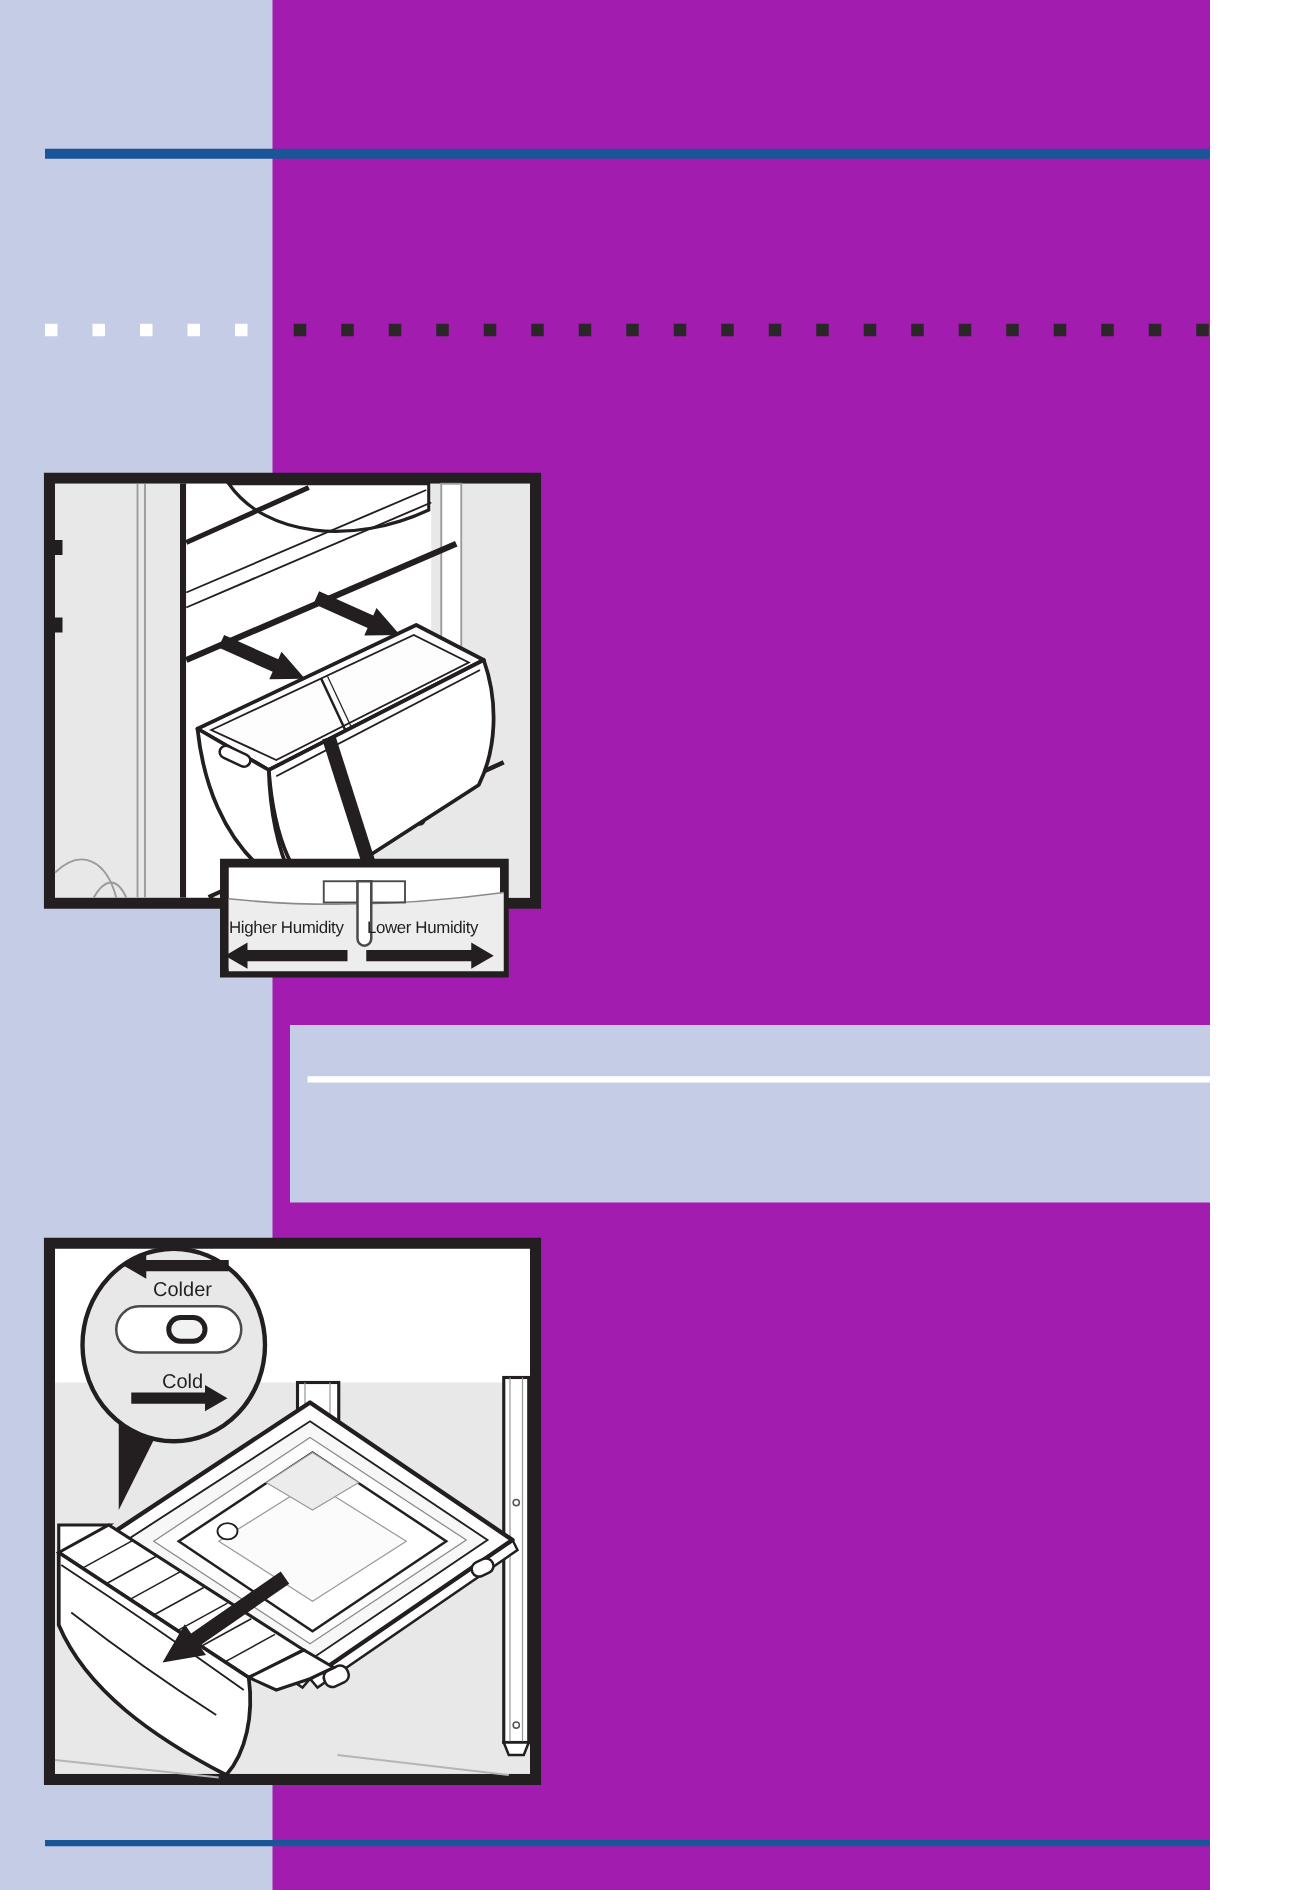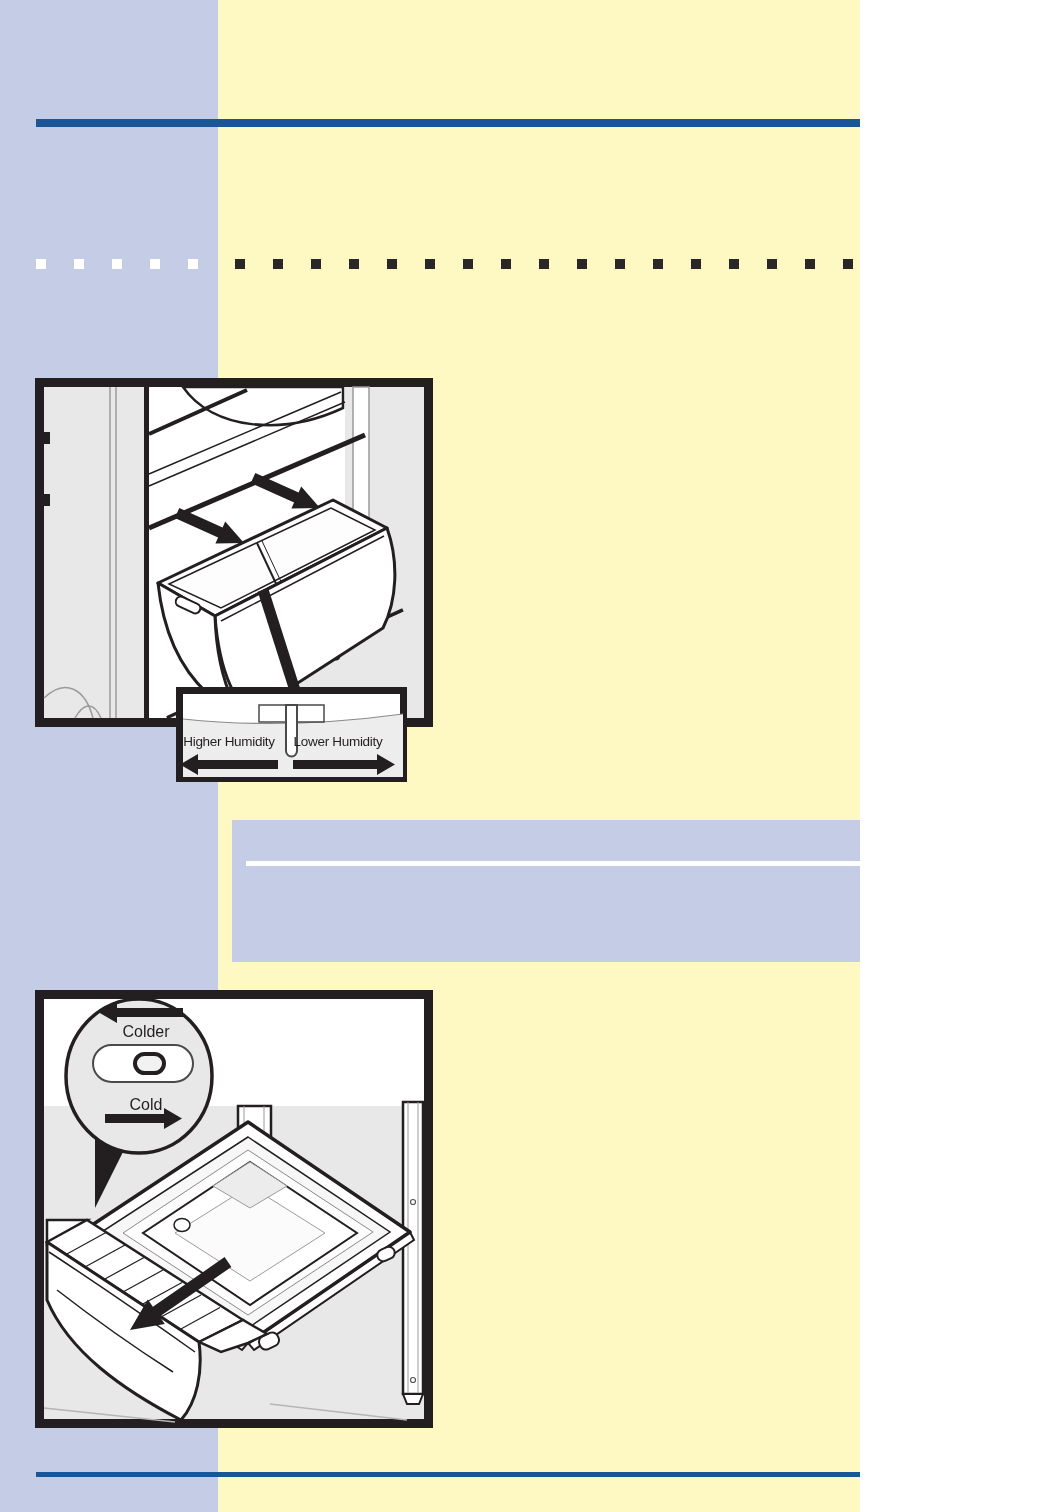--- a/index.html
+++ b/index.html
@@ -1,16 +1,16 @@
 <!DOCTYPE html>
 <html><head>
 <meta charset="utf-8">
 <style>
   html,body{margin:0;padding:0;background:#ffffff;}
-  #page{position:relative;width:860px;height:1512px;background:#fef9c3;overflow:hidden;
+  #page{position:relative;width:968px;height:1512px;background:#a21caf;overflow:hidden;
         font-family:"Liberation Sans",sans-serif;}
   #sidebar{position:absolute;left:0;top:0;width:218px;height:1512px;background:#c5cce6;}
   .rule{position:absolute;left:36px;width:1008px;background:#1a5697;}
   #top-rule{top:119px;height:8px;}
   #bottom-rule{top:1472px;height:5px;}
   #dot-row{position:absolute;left:0;top:259px;width:1044px;height:10px;}
   .sq{position:absolute;top:0;width:10px;height:10px;}
   #note-panel{position:absolute;left:232px;top:820px;width:812px;height:142px;background:#c5cce6;}
   #note-rule{position:absolute;left:14px;top:41px;width:791px;height:5px;background:#ffffff;}
   .fig{position:absolute;}

